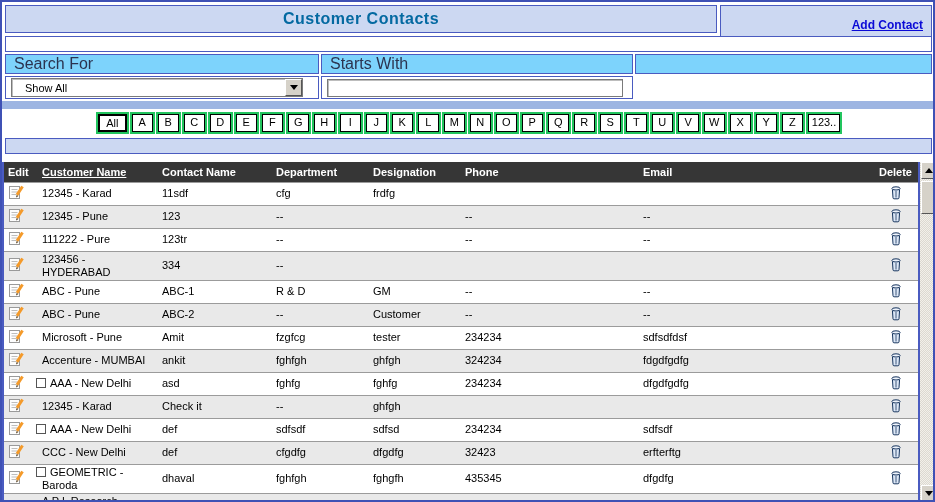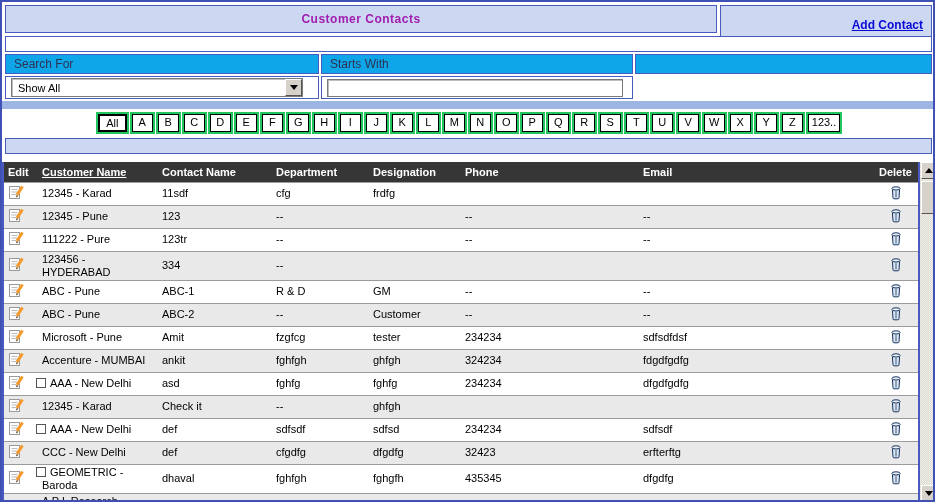--- a/index.html
+++ b/index.html
@@ -11,52 +11,52 @@
     border:2px solid #3f51b5; overflow:hidden;
   }
 
   
   .hdr-cell {
     position:absolute; background:#ccd8f2; border:1px solid #4a5bc0;
   }
   .title-cell { left:3px; top:3px; width:712px; height:28px;
     display:flex; align-items:center; justify-content:center; }
   .title-cell span {
-    color:#a21caf; font-weight:bold; font-size:12px; letter-spacing:0.5px;
+    color:#0369a1; font-weight:bold; font-size:16px; letter-spacing:0.5px;
   }
   .add-cell { left:718px; top:3px; width:212px; height:40px;
     display:flex; align-items:center; justify-content:flex-end; padding-right:8px; }
   a.blue-link {
     color:#0a0ad6; font-weight:bold; font-size:12px;
     text-decoration:underline; cursor:pointer;
   }
 
   .white-row { position:absolute; left:3px; top:34px; width:927px; height:16px;
     background:#fff; border:1px solid #4a5bc0; }
 
   
-  .lbl-cell { position:absolute; top:52px; height:20px; background:#0ea5e9;
+  .lbl-cell { position:absolute; top:52px; height:20px; background:#7dd3fc;
     border:1px solid #4a5bc0; display:flex; align-items:center;
-    padding-left:8px; font-size:12px; color:#2b3350; }
+    padding-left:8px; font-size:16px; color:#2b3350; }
   .lbl-sf { left:3px;  width:314px; }
   .lbl-sw { left:319px; width:312px; }
   .lbl-x  { left:633px; width:297px; }
 
   .ctl-cell { position:absolute; top:74px; height:23px; background:#fff;
     border:1px solid #4a5bc0; display:flex; align-items:center; }
   .ctl-sf { left:3px;  width:314px; }
   .ctl-sw { left:319px; width:312px; }
   .ctl-x  { left:633px; width:297px; justify-content:center; }
 
   .fake-select {
     margin-left:5px; width:292px; height:19px; background:#fff;
     border:1px solid #7a7a7a; box-shadow:inset 1px 1px 0 #bdbdbd;
     display:flex; align-items:center; cursor:default; font-size:11px;
   }
-  .fake-select .sel-text { flex:1; padding-left:6px; color:#000; }
+  .fake-select .sel-text { flex:1; padding-left:13px; color:#000; }
   .fake-select .sel-btn {
     width:17px; height:17px; background:#d6d2c9;
     border-left:1px solid #fff; border-top:1px solid #fff;
     border-right:1px solid #555; border-bottom:1px solid #555;
     display:flex; align-items:center; justify-content:center;
   }
   .tri-down { width:0; height:0; border-left:4px solid transparent;
     border-right:4px solid transparent; border-top:5px solid #000; }
   .tri-up { width:0; height:0; border-left:4px solid transparent;
     border-right:4px solid transparent; border-bottom:5px solid #000; }

